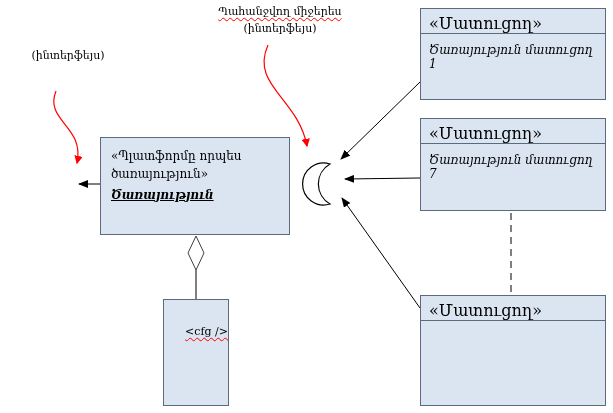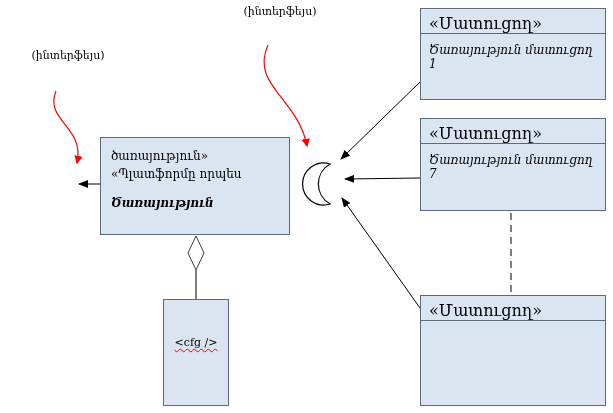--- a/index.html
+++ b/index.html
@@ -18,39 +18,39 @@
   .box {
     position: absolute;
     background: #dbe5f1;
     border: 1px solid #5a6b7d;
     box-sizing: border-box;
   }
   .main-box {
     left: 100px; top: 137px; width: 190px; height: 98px;
     padding: 9px 10px; font-size: 12px; line-height: 1.5;
   }
-  .main-name { font-weight: bold; font-style: italic; margin-top: 11px; }
+  .main-name { font-weight: bold; font-style: italic; margin-top: 3px; text-decoration: underline; }
 
   .provider { left: 420px; width: 186px; font-size: 12px; }
   .p1 { top: 8px;   height: 92px; }
   .p2 { top: 118px; height: 93px; }
   .p3 { top: 295px; height: 111px; }
   .provider .hdr {
     padding: 5px 8px 0 8px;
     border-bottom: 1px solid #5a6b7d;
     font-size: 16px;
   }
   .provider .pname {
     padding: 9px 8px;
     font-weight: normal; font-style: italic;
   }
 
   .cfg-box {
     left: 163px; top: 299px; width: 66px; height: 107px;
-    text-align: center; padding-top: 36px; font-size: 11px;
+    text-align: right; padding-top: 25px; font-size: 11px;
   }
 
   .ann {
     position: absolute;
     font-size: 11px;
     line-height: 1.55;
     text-align: center;
   }
   .ann-required { left: 205px; top: 3px;  width: 150px; }
   .ann-provided { left: 2px;   top: 47px; width: 132px; }
@@ -89,30 +89,31 @@
     <line x1="511" y1="213" x2="511" y2="293" stroke-dasharray="7 5"></line>
 
     <polygon points="196,236 204,253 196,270 188,253" fill="#ffffff" stroke="#404040"></polygon>
     <line x1="196" y1="270" x2="196" y2="299"></line>
 
     <path class="red" d="M268,45 C250,85 298,98 307,146" fill="none" stroke="#ff0000" stroke-width="1.2" marker-end="url(#mRed)"></path>
     <path class="red" d="M56,91 C44,121 85,126 77,163" fill="none" stroke="#ff0000" stroke-width="1.2" marker-end="url(#mRed)"></path>
   </svg>
 
   <div class="ann ann-required">
+    <div class="wavy">Պահանջվող միջերես</div>
     <div>(ինտերֆեյս)</div>
   </div>
 
   <div class="ann ann-provided">
     <div>(ինտերֆեյս)</div>
   </div>
 
   <div class="box main-box">
+    <div>«Պլատֆորմը որպես</div>
     <div>ծառայություն»</div>
-    <div>«Պլատֆորմը որպես</div>
     <div class="main-name">Ծառայություն</div>
   </div>
 
   <div class="box provider p1">
     <div class="hdr">«Մատուցող»</div>
     <div class="pname">Ծառայություն մատուցող 1</div>
   </div>
 
   <div class="box provider p2">
     <div class="hdr">«Մատուցող»</div>

